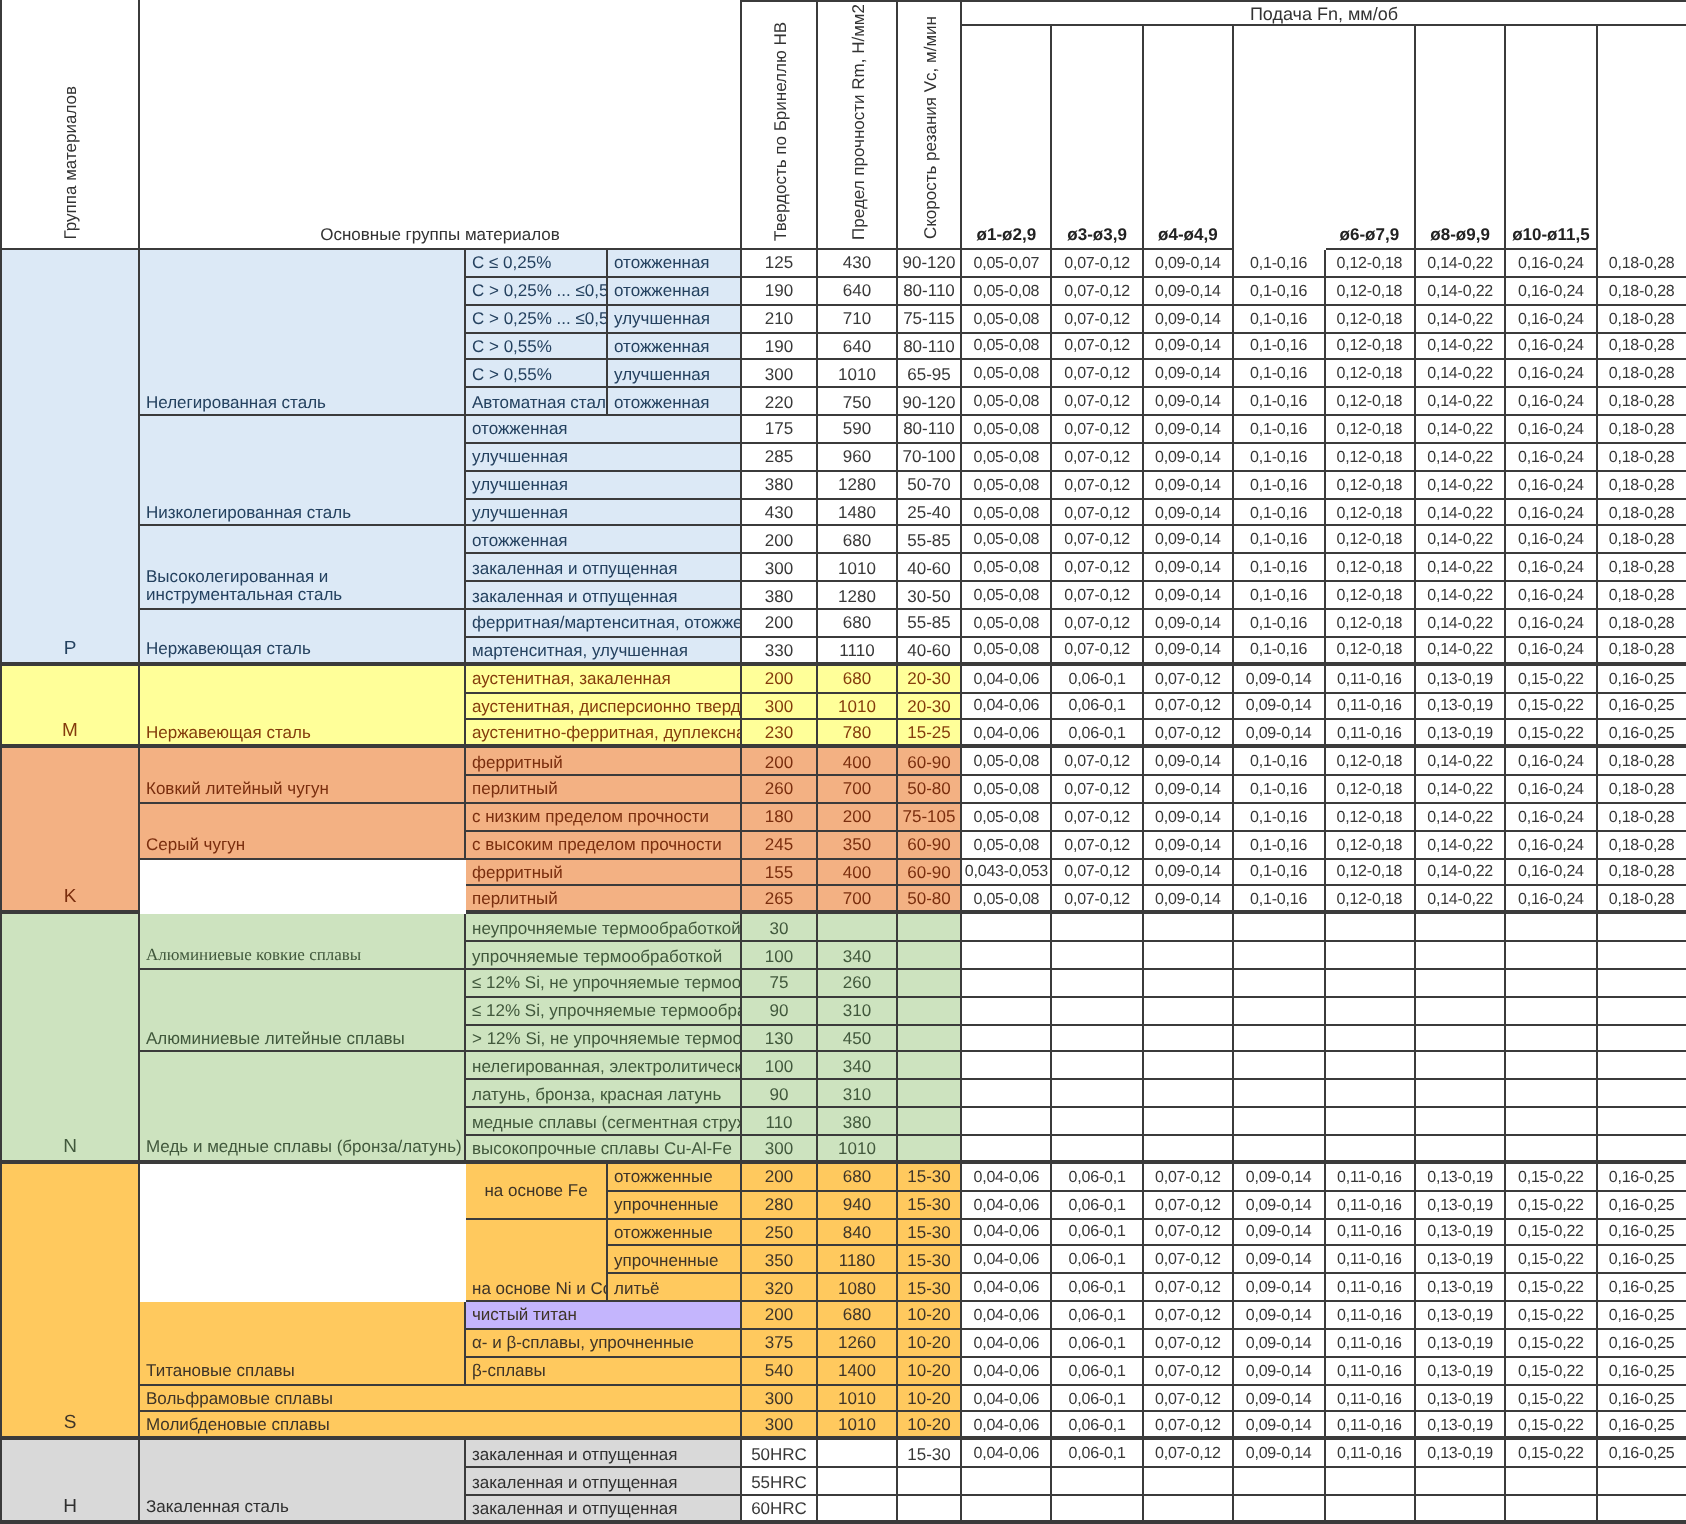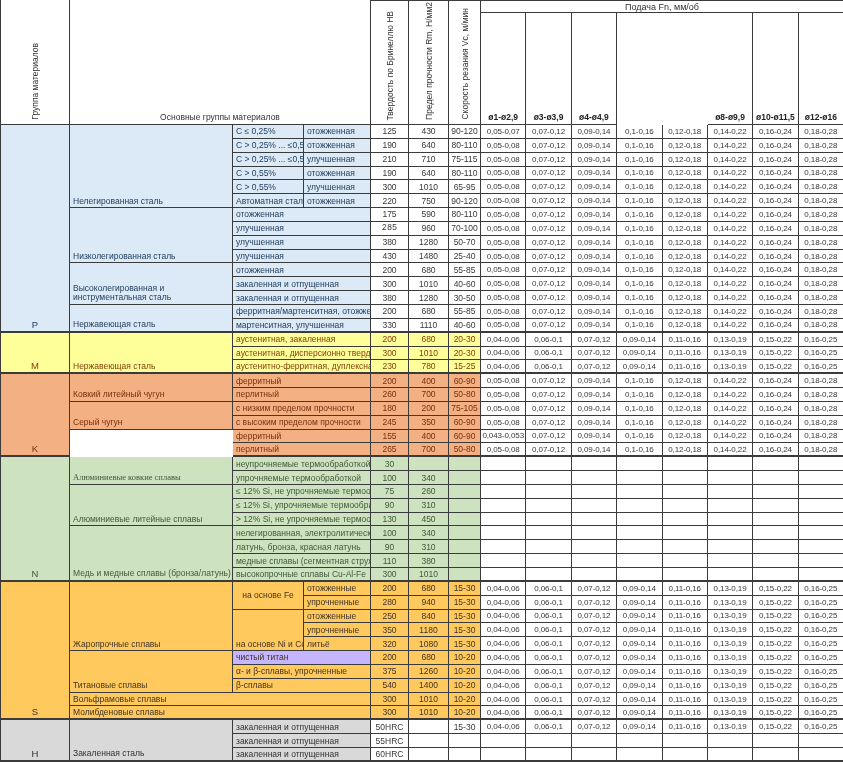--- a/index.html
+++ b/index.html
@@ -46,23 +46,23 @@
   </div>
   <div class="c va bt" style="grid-column:7;grid-row:1/4">
     <span class="vt">Скорость резания Vc, м/мин</span>
   </div>
   <div class="c center bt hfeed" style="grid-column:8/16;grid-row:1">
     <span>Подача Fn, мм/об</span>
   </div>
 <div class="c dia" style="grid-area: 2 / 8 / span 2;">ø1-ø2,9</div>
     <div class="c dia" style="grid-area: 2 / 9 / span 2;">ø3-ø3,9</div>
     <div class="c dia" style="grid-area: 2 / 10 / span 2;">ø4-ø4,9</div>
+    <div class="c dia" style="grid-area: 2 / 12 / span 2;">ø6-ø7,9</div>
     <div class="c dia" style="grid-area: 2 / 13 / span 2;">ø8-ø9,9</div>
     <div class="c dia" style="grid-area: 2 / 14 / span 2;">ø10-ø11,5</div>
-    <div class="c dia" style="grid-area: 2 / 15 / span 2;">ø12-ø16</div>
     <div class="c letter sb" style="grid-area: 4 / 1 / span 15; background: rgb(220, 233, 246); color: rgb(36, 65, 95);">P</div>
     <div class="c gname" style="grid-area: 4 / 2 / span 6; background: rgb(220, 233, 246); color: rgb(36, 65, 95);">Нелегированная сталь</div>
     <div class="c txt" style="grid-area: 4 / 3 / span 1; background: rgb(220, 233, 246); color: rgb(36, 65, 95);">C ≤ 0,25%</div>
     <div class="c txt" style="grid-area: 4 / 4; background: rgb(220, 233, 246); color: rgb(36, 65, 95);">отожженная</div>
     <div class="c num" style="grid-area: 4 / 5; color: rgb(56, 56, 56);">125</div>
     <div class="c num" style="grid-area: 4 / 6; color: rgb(56, 56, 56);">430</div>
     <div class="c num" style="grid-area: 4 / 7; color: rgb(56, 56, 56);">90-120</div>
     <div class="c num feed" style="grid-area: 4 / 8;">0,05-0,07</div>
     <div class="c num feed" style="grid-area: 4 / 9;">0,07-0,12</div>
     <div class="c num feed" style="grid-area: 4 / 10;">0,09-0,14</div>
@@ -143,21 +143,21 @@
     <div class="c num" style="grid-area: 10 / 7; color: rgb(56, 56, 56);">80-110</div>
     <div class="c num feed" style="grid-area: 10 / 8;">0,05-0,08</div>
     <div class="c num feed" style="grid-area: 10 / 9;">0,07-0,12</div>
     <div class="c num feed" style="grid-area: 10 / 10;">0,09-0,14</div>
     <div class="c num feed" style="grid-area: 10 / 11;">0,1-0,16</div>
     <div class="c num feed" style="grid-area: 10 / 12;">0,12-0,18</div>
     <div class="c num feed" style="grid-area: 10 / 13;">0,14-0,22</div>
     <div class="c num feed" style="grid-area: 10 / 14;">0,16-0,24</div>
     <div class="c num feed" style="grid-area: 10 / 15;">0,18-0,28</div>
     <div class="c txt" style="grid-area: 11 / 3 / auto / 5; background: rgb(220, 233, 246); color: rgb(36, 65, 95);">улучшенная</div>
-    <div class="c num" style="grid-area: 11 / 5; color: rgb(56, 56, 56); font-family: Liberation Mono, monospace;">285</div>
+    <div class="c num" style="grid-area: 11 / 5; color: rgb(56, 56, 56);">285</div>
     <div class="c num" style="grid-area: 11 / 6; color: rgb(56, 56, 56);">960</div>
     <div class="c num" style="grid-area: 11 / 7; color: rgb(56, 56, 56);">70-100</div>
     <div class="c num feed" style="grid-area: 11 / 8;">0,05-0,08</div>
     <div class="c num feed" style="grid-area: 11 / 9;">0,07-0,12</div>
     <div class="c num feed" style="grid-area: 11 / 10;">0,09-0,14</div>
     <div class="c num feed" style="grid-area: 11 / 11;">0,1-0,16</div>
     <div class="c num feed" style="grid-area: 11 / 12;">0,12-0,18</div>
     <div class="c num feed" style="grid-area: 11 / 13;">0,14-0,22</div>
     <div class="c num feed" style="grid-area: 11 / 14;">0,16-0,24</div>
     <div class="c num feed" style="grid-area: 11 / 15;">0,18-0,28</div>
@@ -466,21 +466,20 @@
     <div class="c num sb" style="grid-area: 36 / 7; background: rgb(205, 227, 191); color: rgb(65, 88, 60);"></div>
     <div class="c num feed sb" style="grid-area: 36 / 8;"></div>
     <div class="c num feed sb" style="grid-area: 36 / 9;"></div>
     <div class="c num feed sb" style="grid-area: 36 / 10;"></div>
     <div class="c num feed sb" style="grid-area: 36 / 11;"></div>
     <div class="c num feed sb" style="grid-area: 36 / 12;"></div>
     <div class="c num feed sb" style="grid-area: 36 / 13;"></div>
     <div class="c num feed sb" style="grid-area: 36 / 14;"></div>
     <div class="c num feed sb" style="grid-area: 36 / 15;"></div>
     <div class="c letter sb" style="grid-area: 37 / 1 / span 10; background: rgb(255, 201, 94); color: rgb(62, 52, 40);">S</div>
-    <div class="c gname" style="grid-area: 37 / 2 / span 5; background: rgb(255, 201, 94); color: rgb(62, 52, 40);">Жаропрочные сплавы</div>
     <div class="c cc" style="grid-area: 37 / 3 / span 2; background: rgb(255, 201, 94); color: rgb(62, 52, 40);">на основе Fe</div>
     <div class="c txt" style="grid-area: 37 / 4; background: rgb(255, 201, 94); color: rgb(62, 52, 40);">отожженные</div>
     <div class="c num" style="grid-area: 37 / 5; background: rgb(255, 201, 94); color: rgb(62, 52, 40);">200</div>
     <div class="c num" style="grid-area: 37 / 6; background: rgb(255, 201, 94); color: rgb(62, 52, 40);">680</div>
     <div class="c num" style="grid-area: 37 / 7; background: rgb(255, 201, 94); color: rgb(62, 52, 40);">15-30</div>
     <div class="c num feed" style="grid-area: 37 / 8;">0,04-0,06</div>
     <div class="c num feed" style="grid-area: 37 / 9;">0,06-0,1</div>
     <div class="c num feed" style="grid-area: 37 / 10;">0,07-0,12</div>
     <div class="c num feed" style="grid-area: 37 / 11;">0,09-0,14</div>
     <div class="c num feed" style="grid-area: 37 / 12;">0,11-0,16</div>

